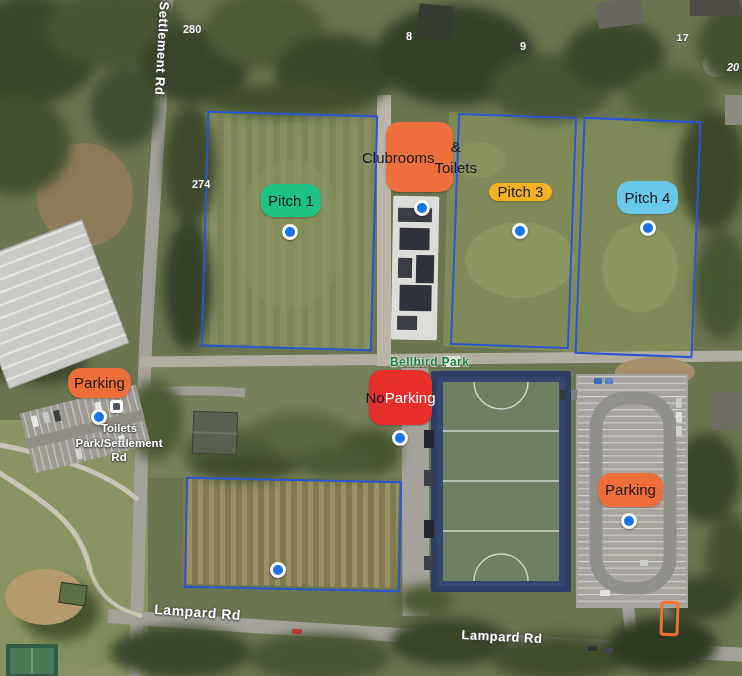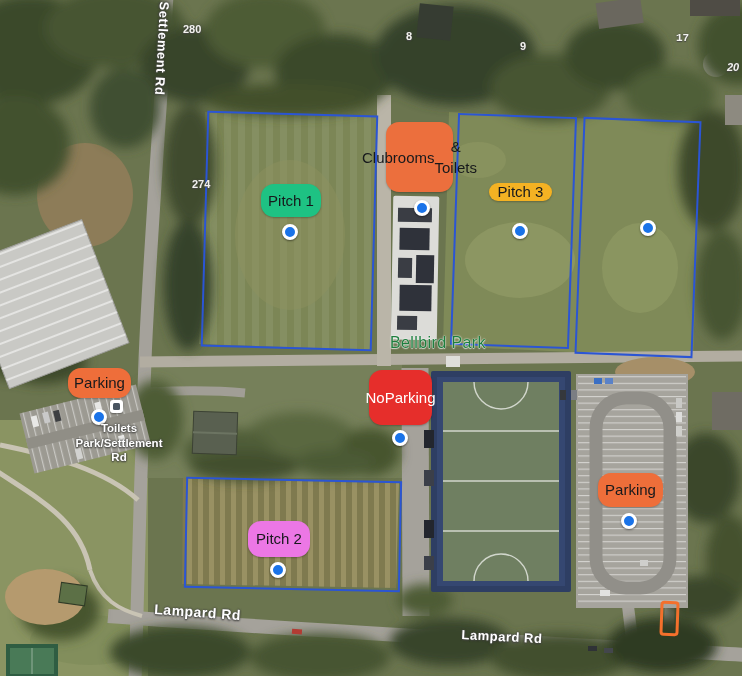--- a/index.html
+++ b/index.html
@@ -27,21 +27,21 @@
     text-shadow:0 0 2px rgba(72,72,70,.95),0 0 2px rgba(72,72,70,.95),0 1px 2px rgba(60,60,58,.9);
   }
   .settlement{left:172px;top:2px;font-size:13px;transform:rotate(93deg);transform-origin:0 0;}
   .lampard-w{left:155px;top:601px;font-size:14px;transform:rotate(4deg);transform-origin:0 0;}
   .lampard-e{left:462px;top:627px;font-size:13px;transform:rotate(3deg);transform-origin:0 0;}
   .house-num{
     position:absolute;color:#f2f2ee;font-size:11px;font-weight:bold;
     text-shadow:0 0 2px rgba(70,70,68,.9),0 1px 1px rgba(70,70,68,.9);
   }
   .park-label{
-    position:absolute;left:390px;top:334px;font-size:16px;font-weight:normal;white-space:nowrap;
+    position:absolute;left:390px;top:355px;font-size:12px;font-weight:bold;white-space:nowrap;
     color:#1e7e3e;letter-spacing:.4px;
     text-shadow:0 0 2px rgba(255,255,255,.85),0 0 1px rgba(255,255,255,.9),0 1px 1px rgba(255,255,255,.6);
   }
   .bus-label{
     position:absolute;left:58px;top:421px;width:122px;text-align:center;
     color:#ffffff;font-size:11.5px;font-weight:bold;line-height:14.5px;
     text-shadow:0 0 2px rgba(72,72,70,.95),0 0 2px rgba(72,72,70,.95),0 1px 2px rgba(60,60,58,.9);
   }
   .bus-icon{
     position:absolute;left:110px;top:400px;width:13px;height:13px;background:#ffffff;border-radius:3px;
@@ -266,33 +266,33 @@
   <div class="anno multi" style="left: 386px; top: 122px; width: 67px; height: 70px; background-color: rgb(236, 111, 61);">
     <span class="ln">Club</span>
     <span class="ln">rooms</span>
     <span class="ln">&amp; Toilets</span>
   </div>
 
   <div class="anno" style="left: 489px; top: 183px; width: 63px; height: 18px; background-color: rgb(244, 178, 35);">
     <span class="ln">Pitch 3</span>
   </div>
 
+  <div class="anno" style="left: 617px; top: 181px; width: 61px; height: 33px; background-color: rgb(105, 201, 233);">
+    <span class="ln">Pitch 4</span>
+  </div>
 
   <div class="anno" style="left: 68px; top: 368px; width: 63px; height: 30px; background-color: rgb(238, 110, 58);">
     <span class="ln">Parking</span>
   </div>
 
   <div class="anno multi" style="left: 369px; top: 370px; width: 63px; height: 55px; background-color: rgb(230, 46, 43);">
-    <span class="ln" style="color: #ffffff;">No</span>
+    <span class="ln" style="color: #0f172a;">No</span>
     <span class="ln" style="color: rgb(255, 255, 255);">Parking</span>
   </div>
 
-  <div class="anno" style="left: 248px; top: 521px; width: 62px; height: 36px; background-color: rgb(236, 119, 229);">
-    <span class="ln">Pitch 2</span>
-  </div>
 
   <div class="anno" style="left: 598px; top: 473px; width: 65px; height: 34px; background-color: rgb(238, 110, 58);">
     <span class="ln">Parking</span>
   </div>
 
   <div class="pin" style="left: 290px; top: 232px; background-color: rgb(26, 115, 232);"></div>
   <div class="pin" style="left: 422px; top: 208px; background-color: rgb(26, 115, 232);"></div>
   <div class="pin" style="left: 520px; top: 231px; background-color: rgb(26, 115, 232);"></div>
   <div class="pin" style="left: 648px; top: 228px; background-color: rgb(26, 115, 232);"></div>
   <div class="pin" style="left: 99px; top: 417px; background-color: rgb(26, 115, 232);"></div>

